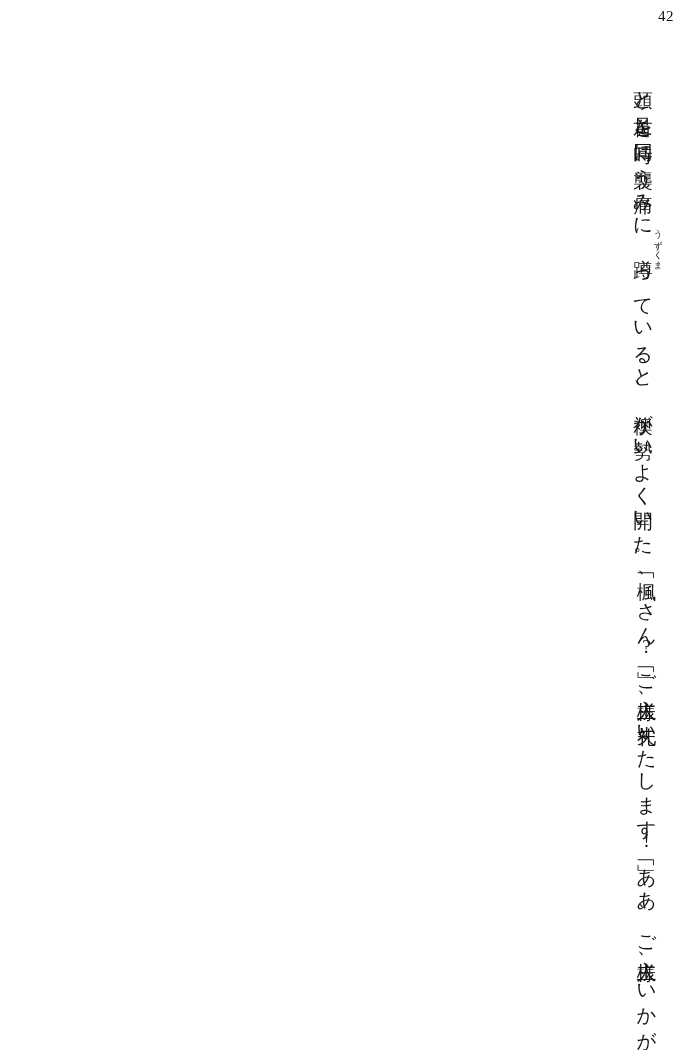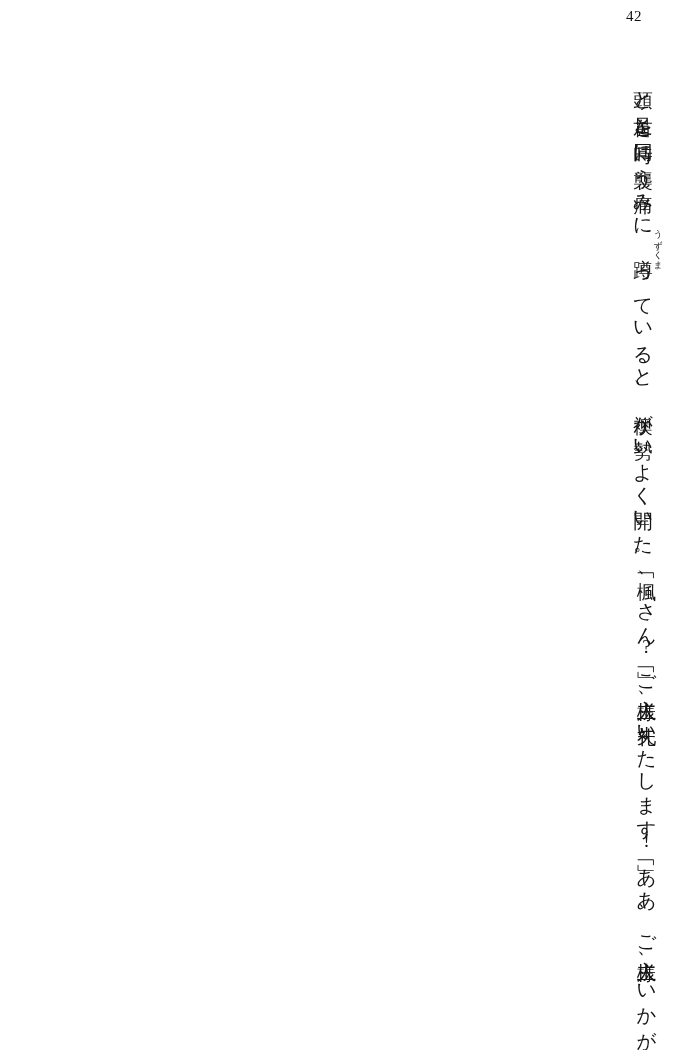--- a/index.html
+++ b/index.html
@@ -17,21 +17,21 @@
   }
   #page {
     position: relative;
     width: 693px;
     height: 1050px;
     box-sizing: border-box;
   }
   #page-number {
     position: absolute;
     top: 8px;
-    right: 51px;
+    right: 19px;
     font-size: 15px;
     letter-spacing: 0.5px;
     color: #111;
   }
   #text-body {
     position: absolute;
     top: 56px;
     right: 30px;
     left: 34px;
     bottom: 36px;

